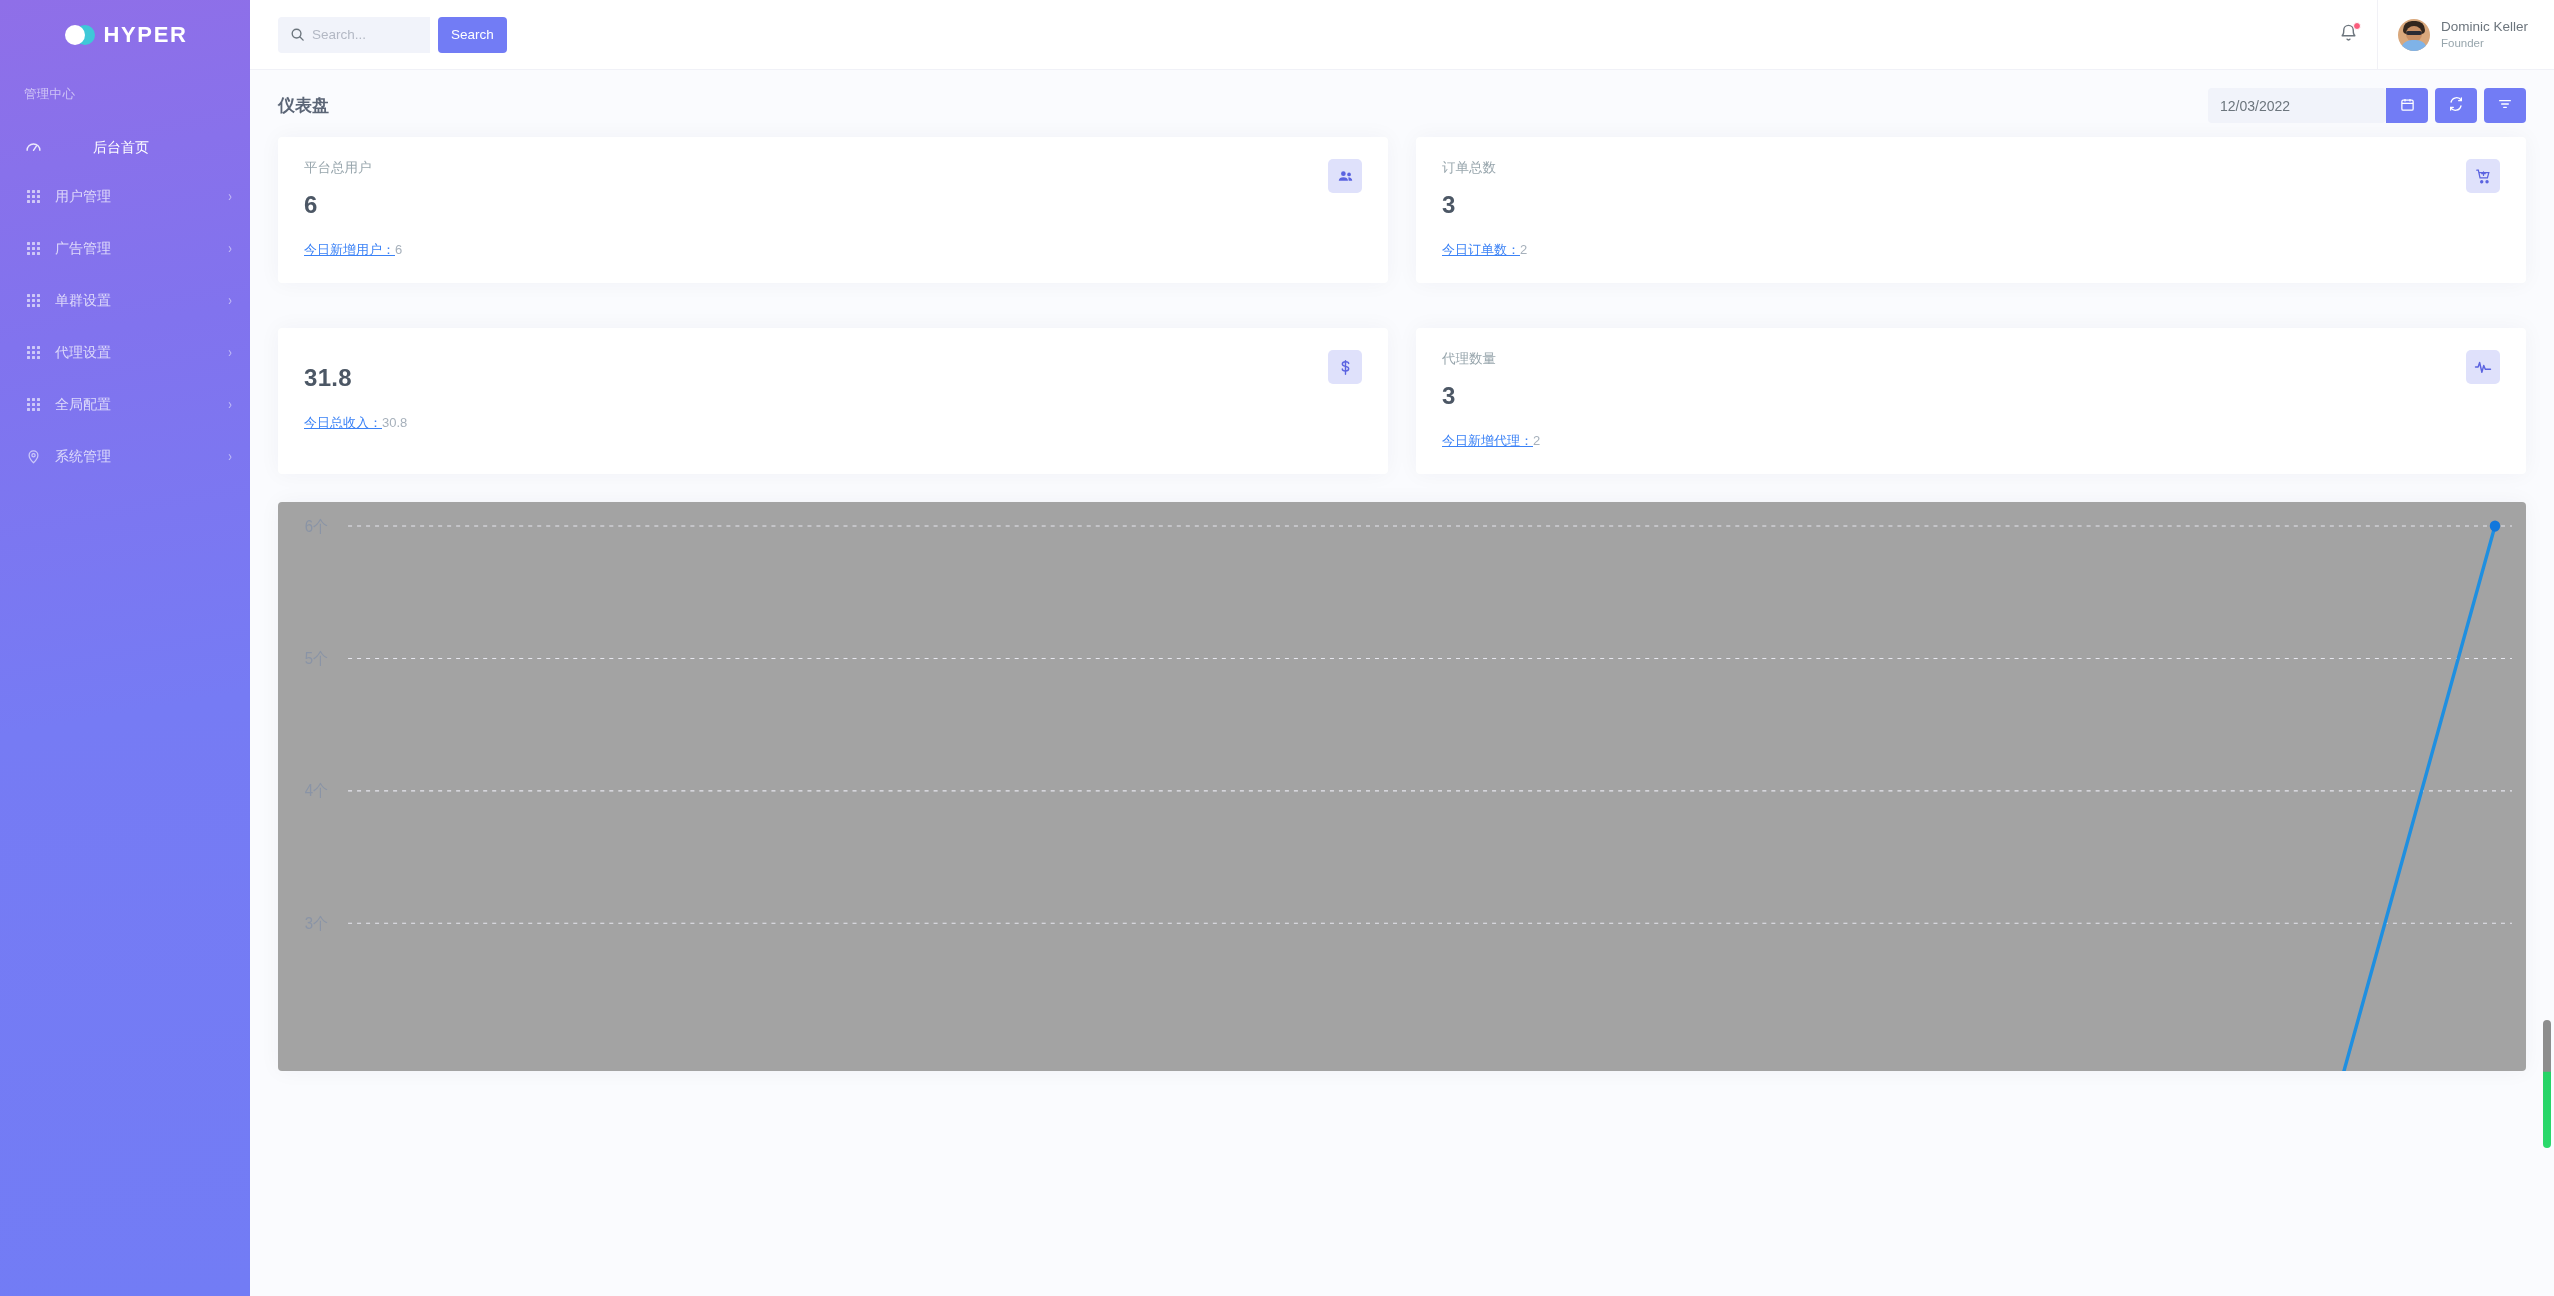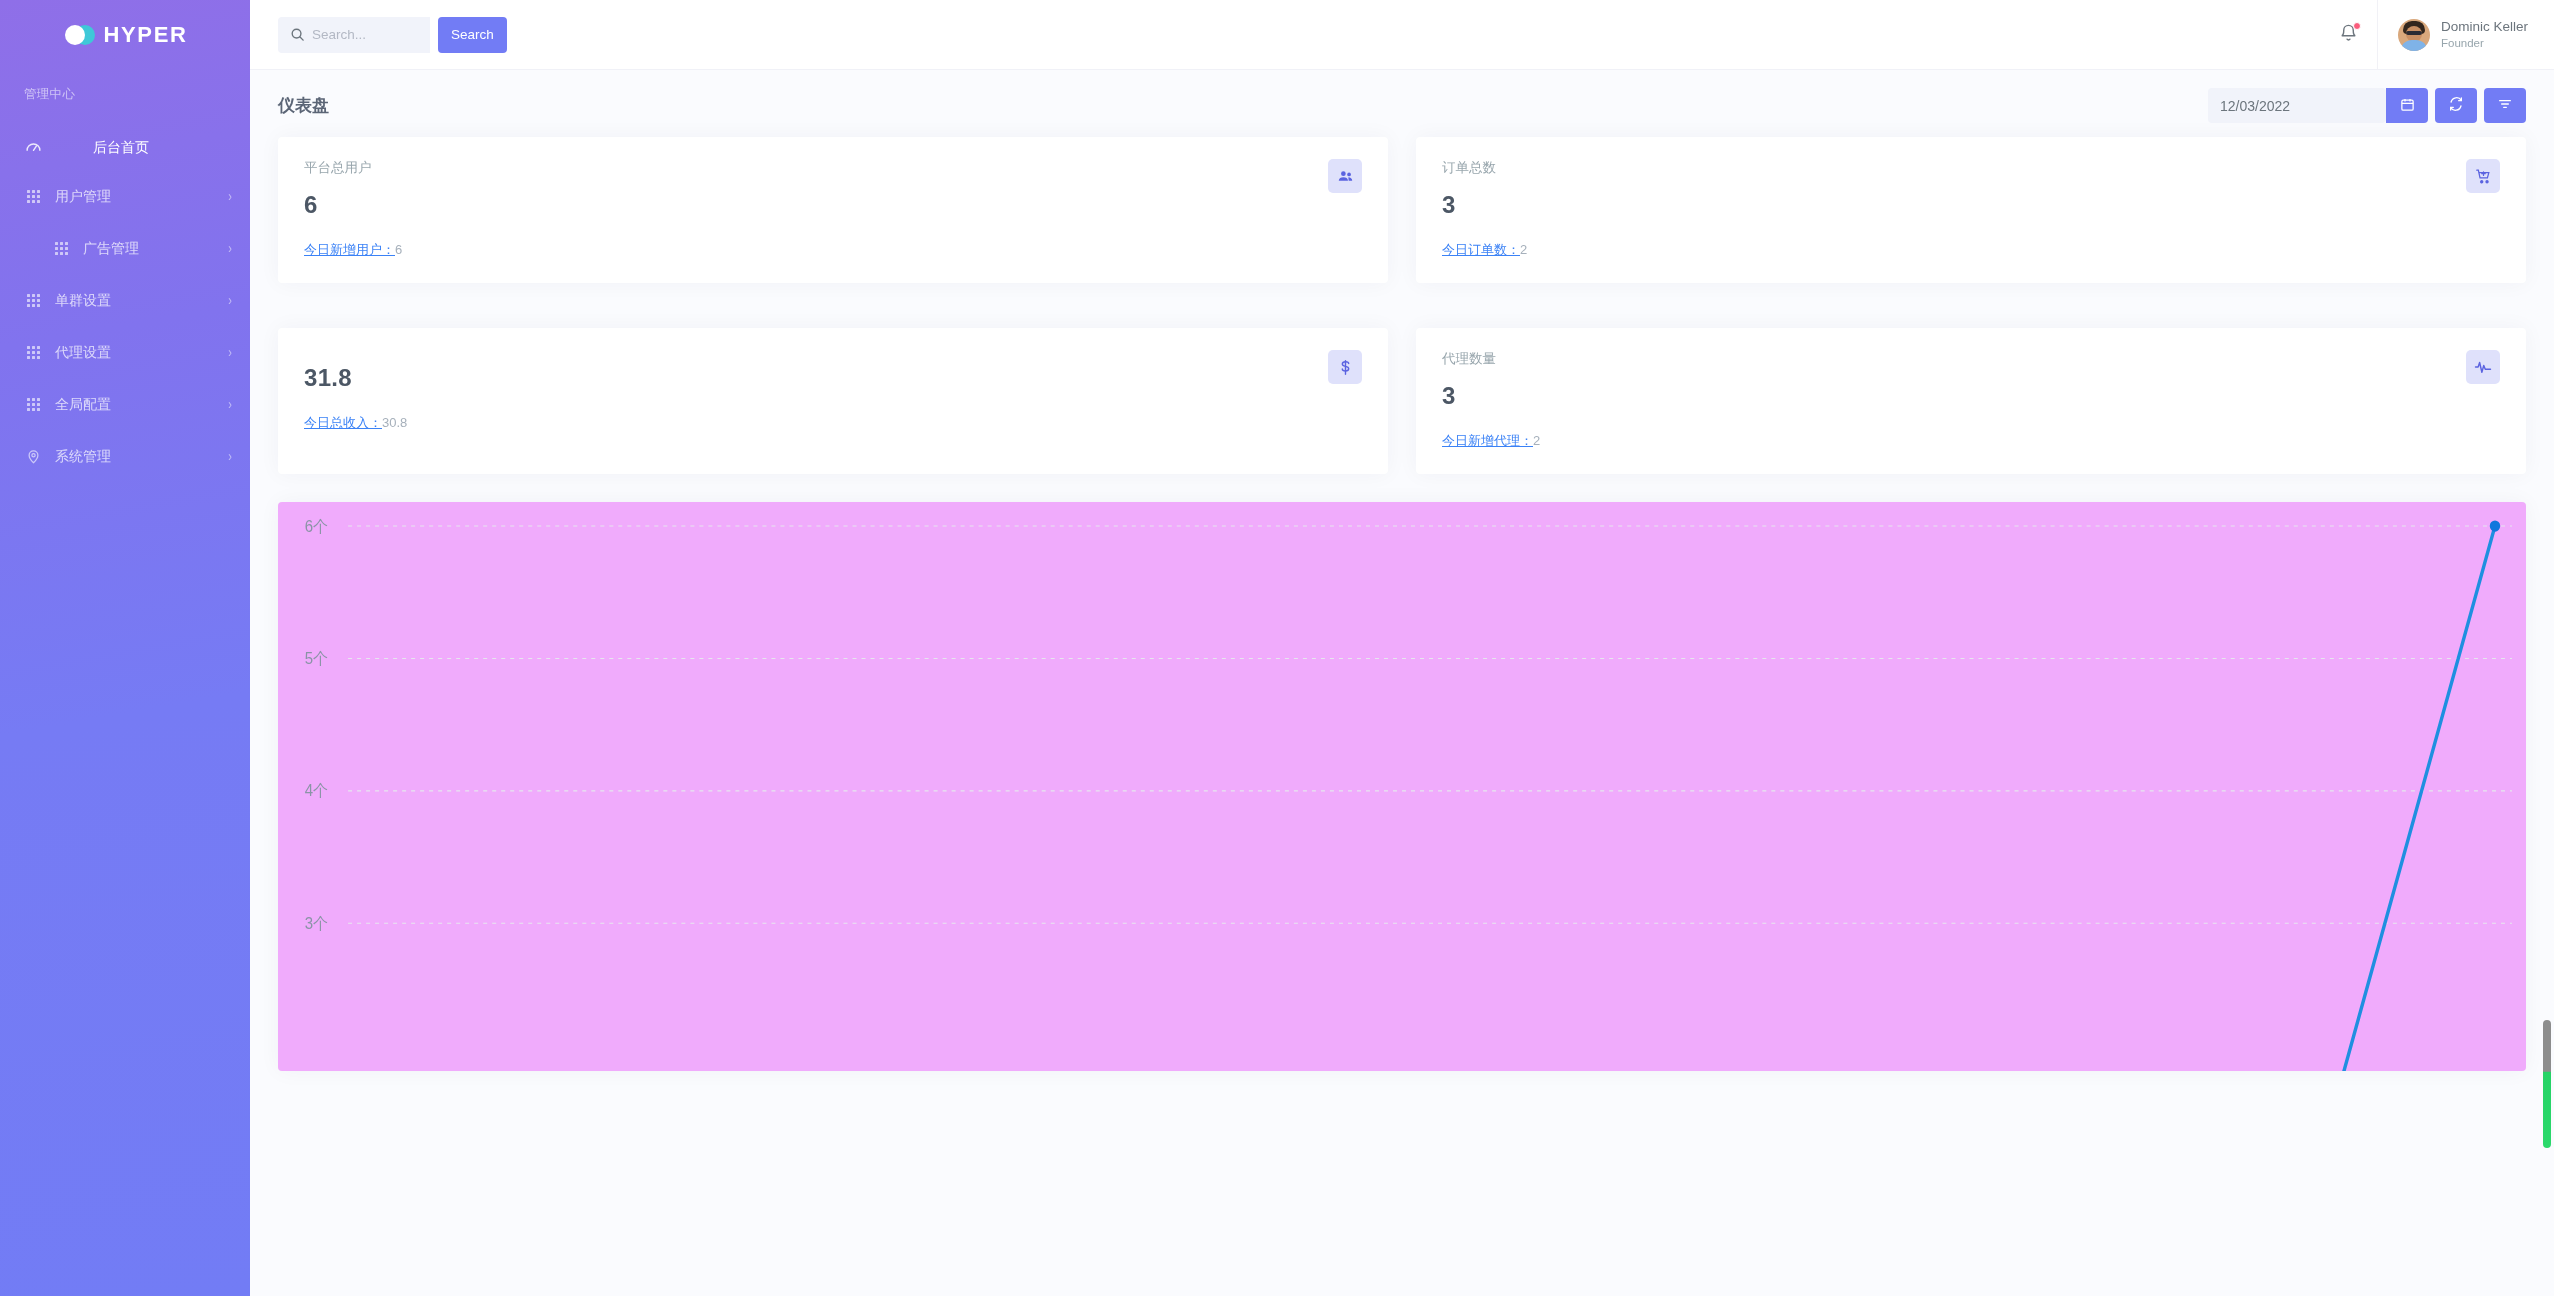--- a/index.html
+++ b/index.html
@@ -56,21 +56,21 @@
     display: flex; align-items: center; justify-content: center;
     margin-right: 13px; opacity: .85;
   }
   .nav-label { flex: 1; line-height: 1; padding-bottom: 1px; }
   .nav-caret { font-size: 11px; opacity: .72; transform: scaleY(1.35); }
   .grid-ico { display: grid; grid-template-columns: repeat(3, 3px); grid-template-rows: repeat(3, 3px); gap: 2px; }
   .grid-ico i { width: 3px; height: 3px; background: currentColor; display: block; border-radius: .5px; }
   
   .nav-item.r0 { margin-top: 20px; gap: 38px; }
   .nav-item.r1 { margin-top: 16px; }
-  .nav-item.r2 { margin-top: 19px; margin-left: 28px; }
+  .nav-item.r2 { margin-top: 19px; }
   .nav-item.r3 { margin-top: 19px; }
   .nav-item.r4 { margin-top: 19px; }
   .nav-item.r5 { margin-top: 19px; }
   .nav-item.r6 { margin-top: 19px; }
 
   
   .main { flex: 1; display: flex; flex-direction: column; background: #fafbfe; min-width: 0; }
 
   .topbar {
     height: 70px; background: #ffffff;
@@ -174,21 +174,21 @@
   .card-sub b { font-weight: 400; color: #3b82f6; text-decoration: underline; }
   .card-ico {
     position: absolute; right: 26px; top: 22px;
     width: 34px; height: 34px; border-radius: 5px;
     background: #dfe1fb;
     display: flex; align-items: center; justify-content: center;
   }
 
   
   .chart-card {
-    background: #f0abfc; border-radius: 4px;
+    background: #a3a3a3; border-radius: 4px;
     box-shadow: 0 0 22px 0 rgba(18,38,63,0.045);
     margin: 0 28px; flex: 1; position: relative; overflow: hidden;
   }
   .chart-svg { display: block; width: 100%; height: 100%; }
 
   
   .scrollbar-track {
     position: absolute; right: 0; top: 70px; width: 14px; bottom: 0;
     background: transparent; z-index: 20;
   }

